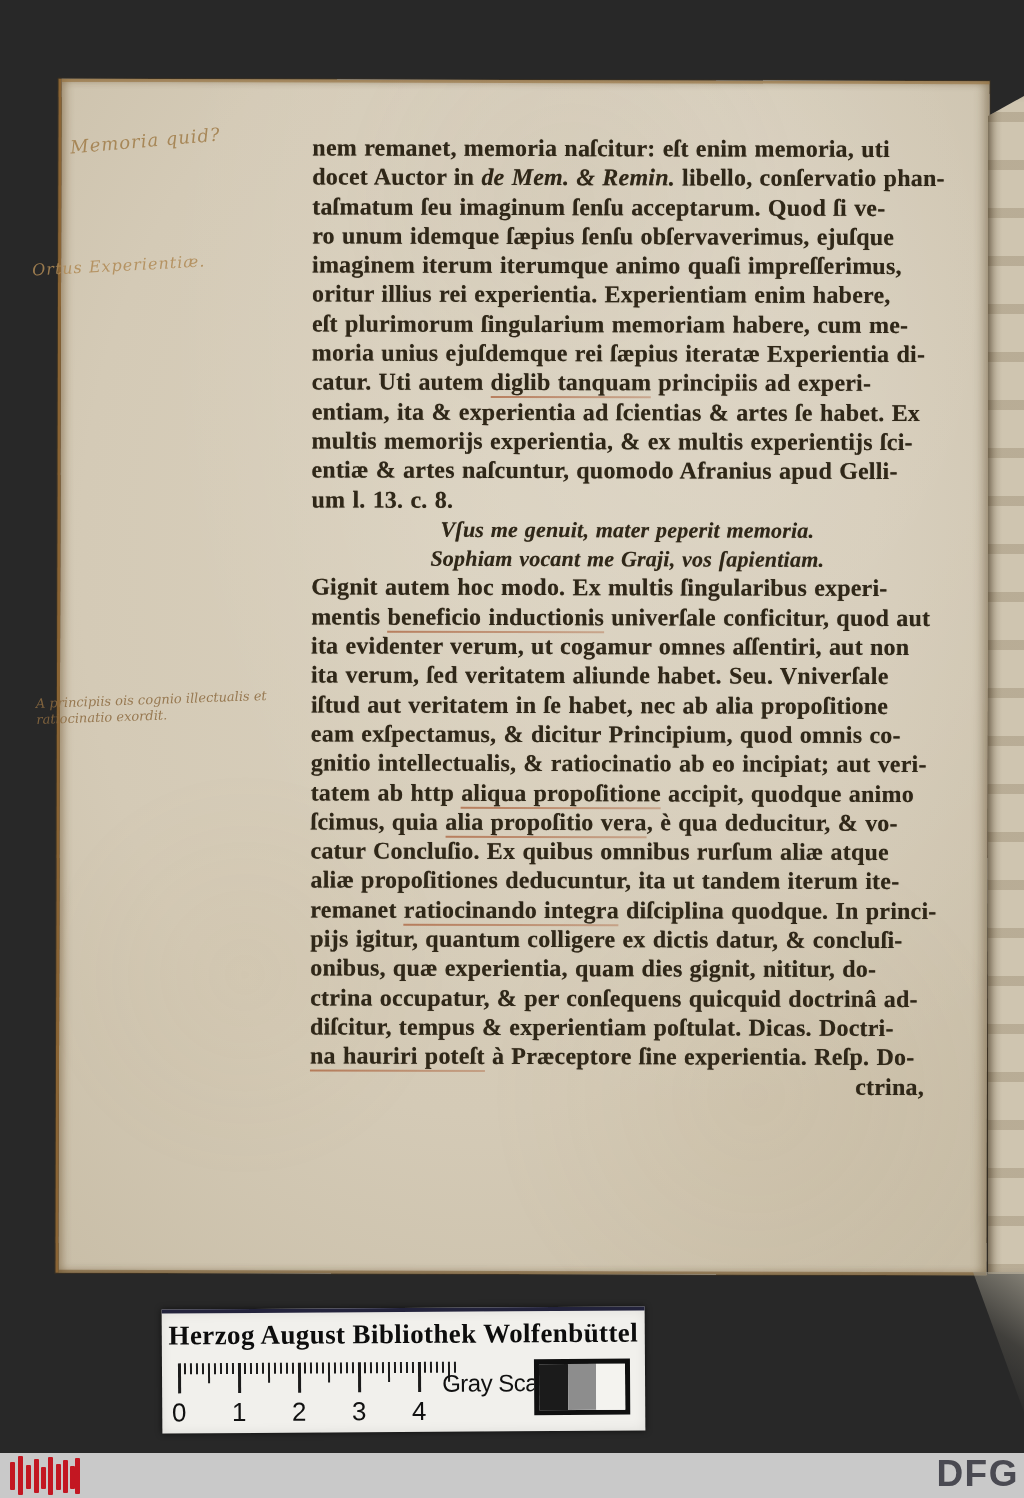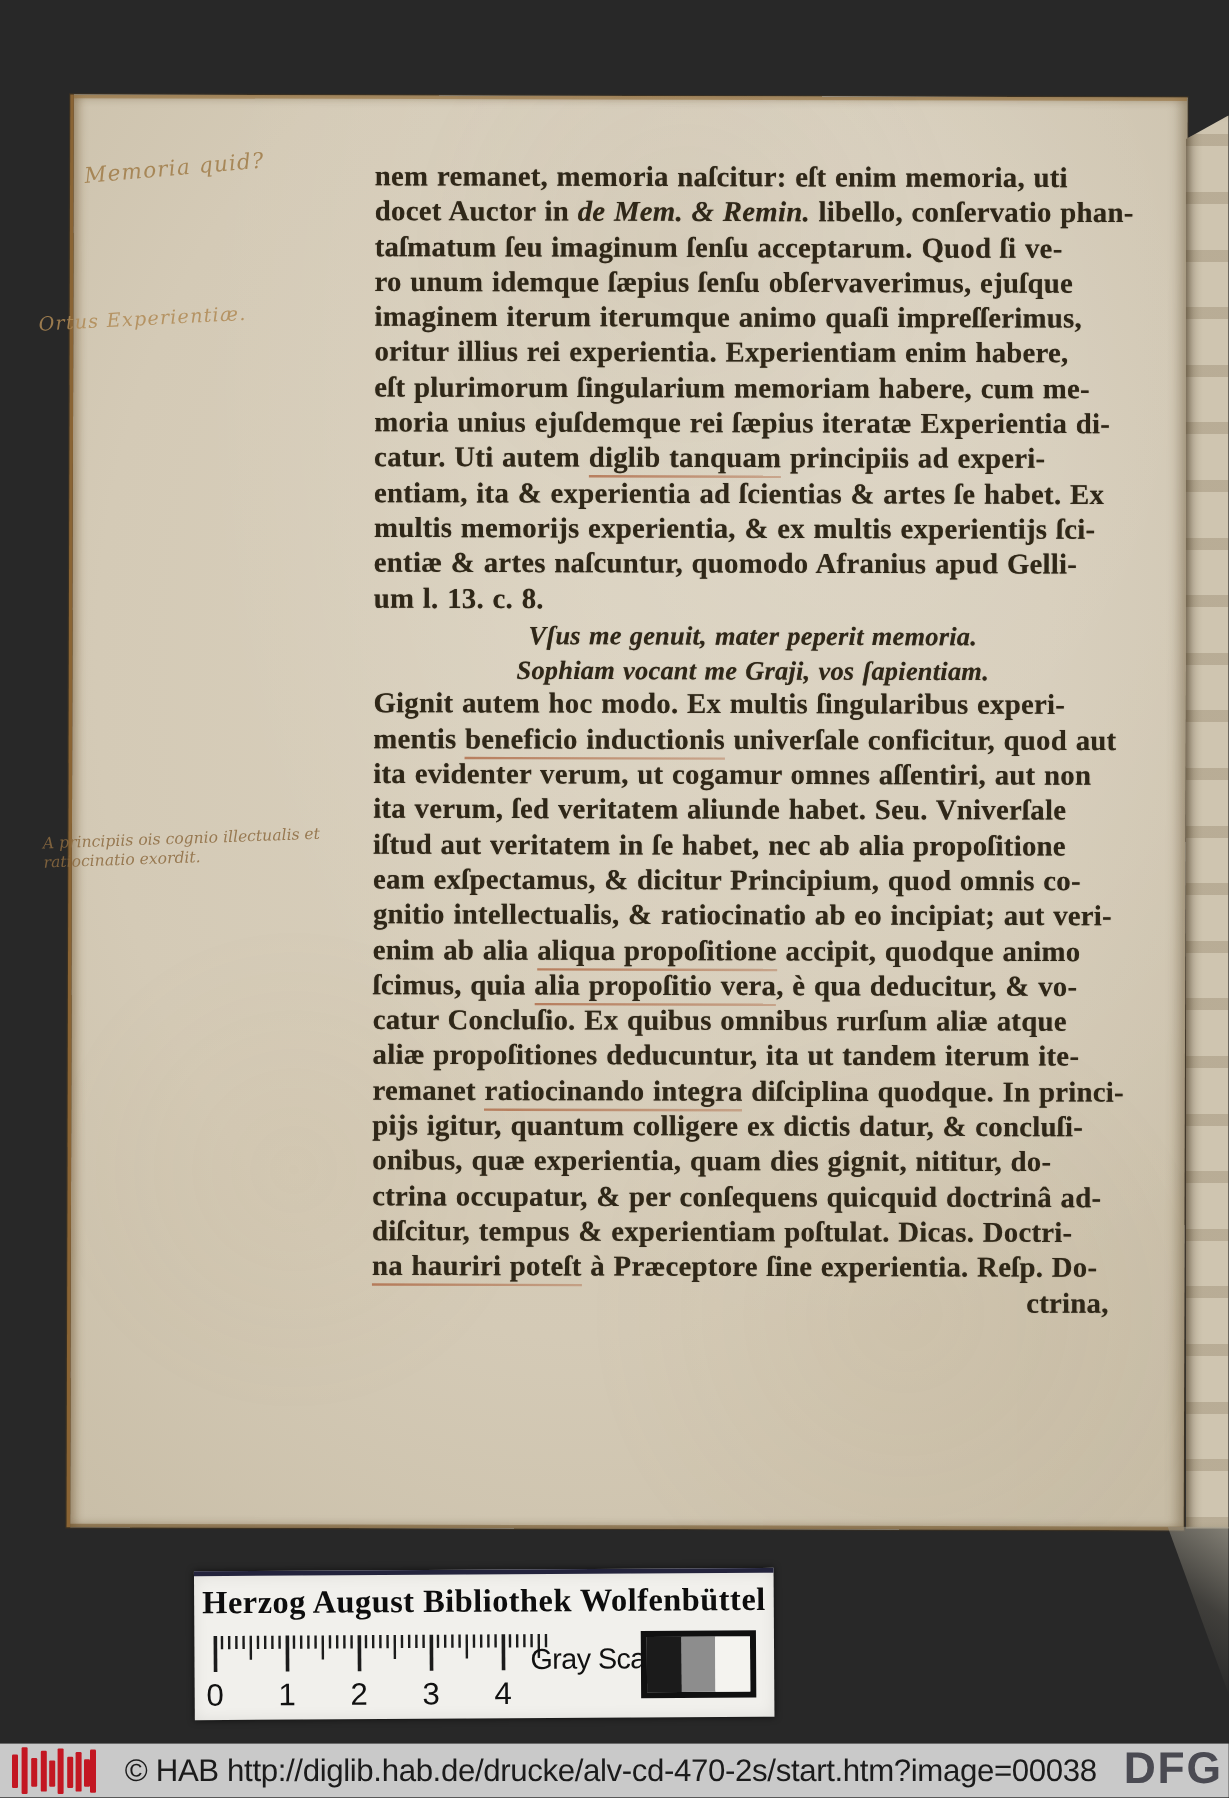--- a/index.html
+++ b/index.html
@@ -111,21 +111,21 @@
       <div class="pline"><span>um l. 13. c. 8.</span></div>
       <div class="pline c"><span class="it">Vſus me genuit, mater peperit memoria.</span></div>
       <div class="pline c"><span class="it">Sophiam vocant me Graji, vos ſapientiam.</span></div>
       <div class="pline"><span>Gignit autem hoc modo.  Ex multis ſingularibus experi-</span></div>
       <div class="pline"><span>mentis </span><span class="ul">beneficio inductionis</span><span> univerſale conficitur, quod aut</span></div>
       <div class="pline"><span>ita evidenter verum, ut cogamur omnes aſſentiri, aut non</span></div>
       <div class="pline"><span>ita verum, ſed veritatem aliunde habet.  Seu.  Vniverſale</span></div>
       <div class="pline"><span>iſtud aut veritatem in ſe habet, nec ab alia propoſitione</span></div>
       <div class="pline"><span>eam exſpectamus, &amp; dicitur Principium, quod omnis co-</span></div>
       <div class="pline"><span>gnitio intellectualis, &amp; ratiocinatio ab eo incipiat; aut veri-</span></div>
-      <div class="pline"><span>enim ab alia </span><span class="ul">aliqua propoſitione</span><span> accipit, quodque animo</span></div>
+      <div class="pline"><span>tatem ab http </span><span class="ul">aliqua propoſitione</span><span> accipit, quodque animo</span></div>
       <div class="pline"><span>ſcimus, quia </span><span class="ul">alia propoſitio vera</span><span>, è qua deducitur, &amp; vo-</span></div>
       <div class="pline"><span>catur Concluſio.    Ex quibus omnibus rurſum aliæ atque</span></div>
       <div class="pline"><span>aliæ propoſitiones deducuntur, ita ut tandem iterum ite-</span></div>
       <div class="pline"><span>remanet </span><span class="ul">ratiocinando integra</span><span> diſciplina quodque. In princi-</span></div>
       <div class="pline"><span>pijs igitur, quantum colligere ex dictis datur, &amp; concluſi-</span></div>
       <div class="pline"><span>onibus, quæ experientia, quam dies gignit, nititur, do-</span></div>
       <div class="pline"><span>ctrina occupatur, &amp; per conſequens quicquid doctrinâ ad-</span></div>
       <div class="pline"><span>diſcitur, tempus &amp; experientiam poſtulat.  Dicas. Doctri-</span></div>
       <div class="pline"><span class="ul">na hauriri poteſt</span><span> à Præceptore ſine experientia.  Reſp.  Do-</span></div>
       <div class="pline r"><span>ctrina,</span></div>
@@ -214,15 +214,14 @@
       <div class="hab-bar" style="left: 10px; top: 0px; height: 39px;"></div>
       <div class="hab-bar" style="left: 18px; top: 9px; height: 24px;"></div>
       <div class="hab-bar" style="left: 26px; top: 3px; height: 34px;"></div>
       <div class="hab-bar" style="left: 33px; top: 11px; height: 22px;"></div>
       <div class="hab-bar" style="left: 40px; top: 1px; height: 38px;"></div>
       <div class="hab-bar" style="left: 48px; top: 8px; height: 26px;"></div>
       <div class="hab-bar" style="left: 55px; top: 4px; height: 33px;"></div>
       <div class="hab-bar" style="left: 62px; top: 10px; height: 23px;"></div>
       <div class="hab-bar" style="left: 67px; top: 2px; height: 36px;"></div>
     </div>
-  <div class="url">© HAB http://diglib.hab.de/drucke/alv-cd-470-2s/start.htm?image=00038</div>
   <div class="dfg">DFG</div>
 </div>
 
 </body></html>

